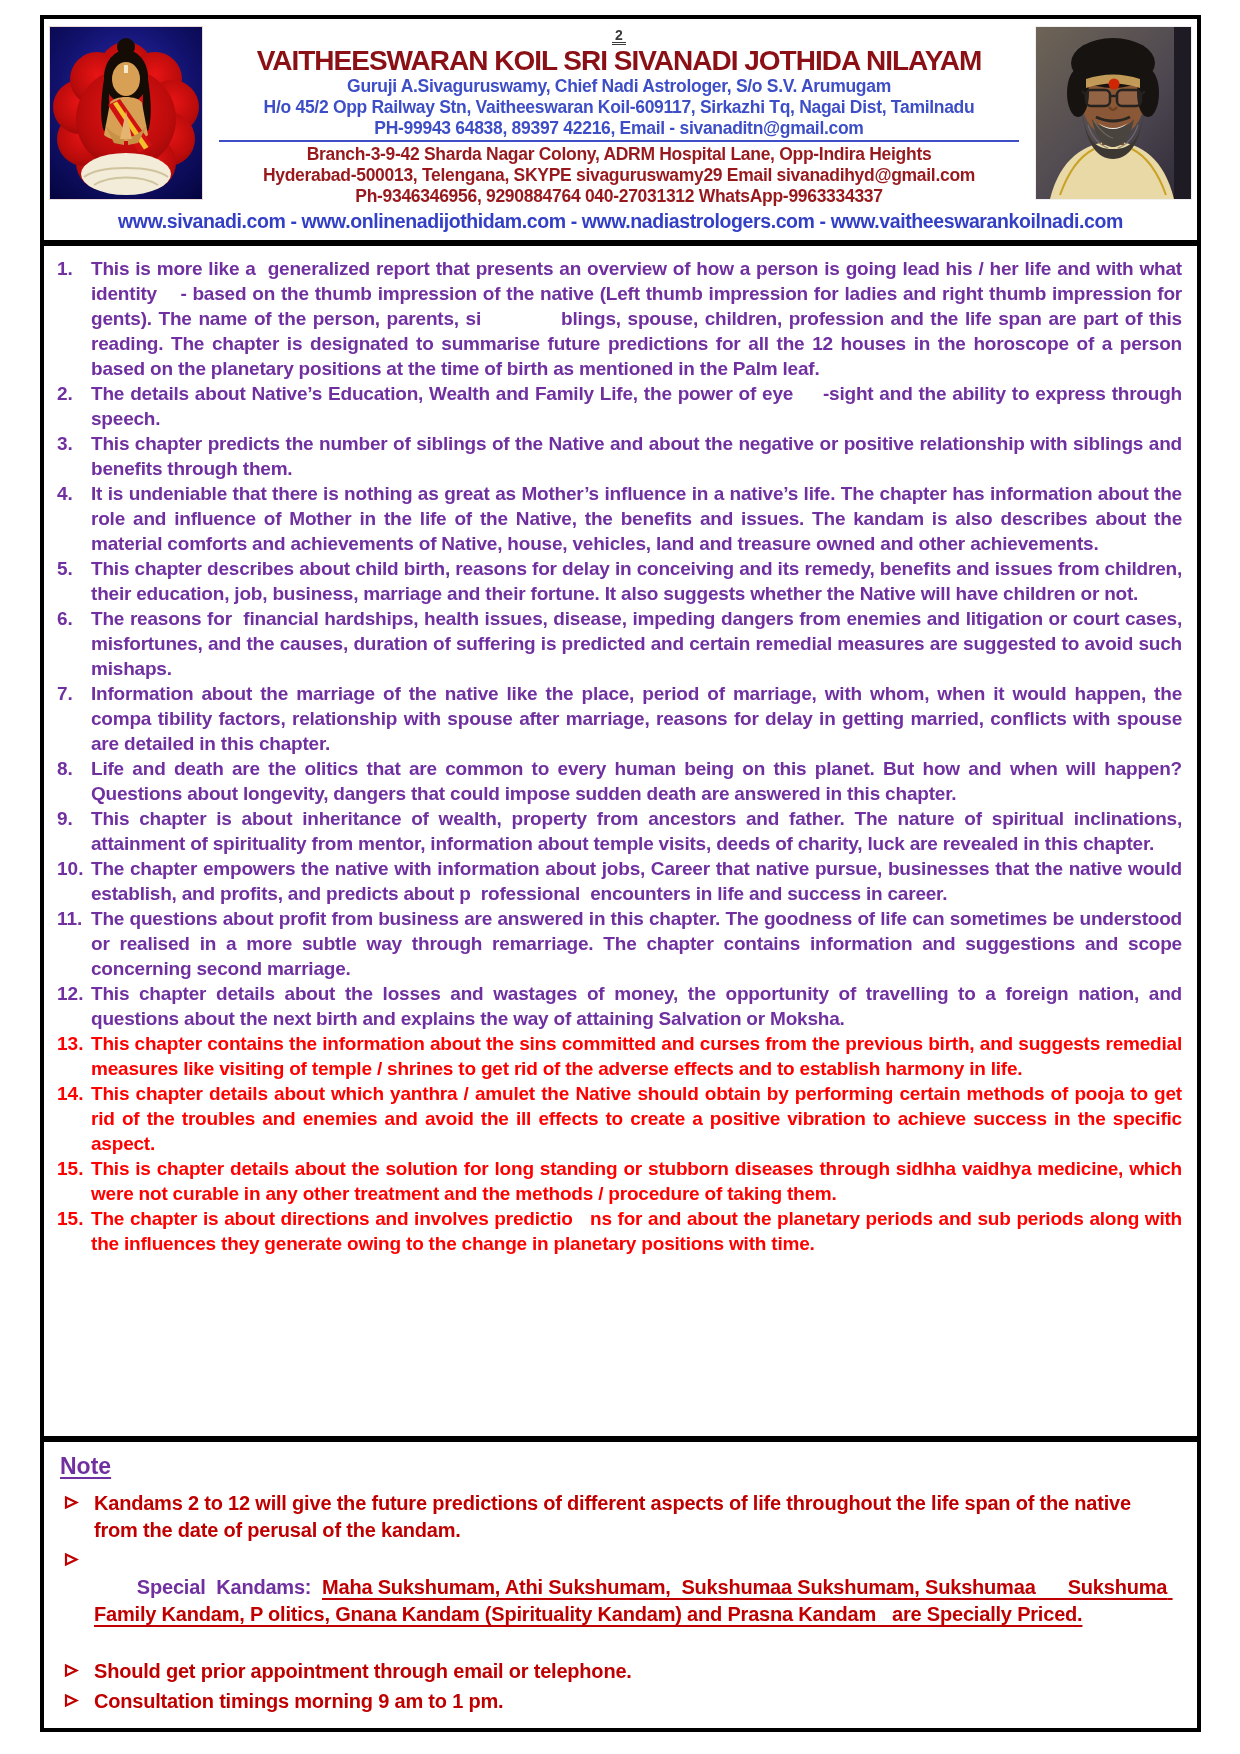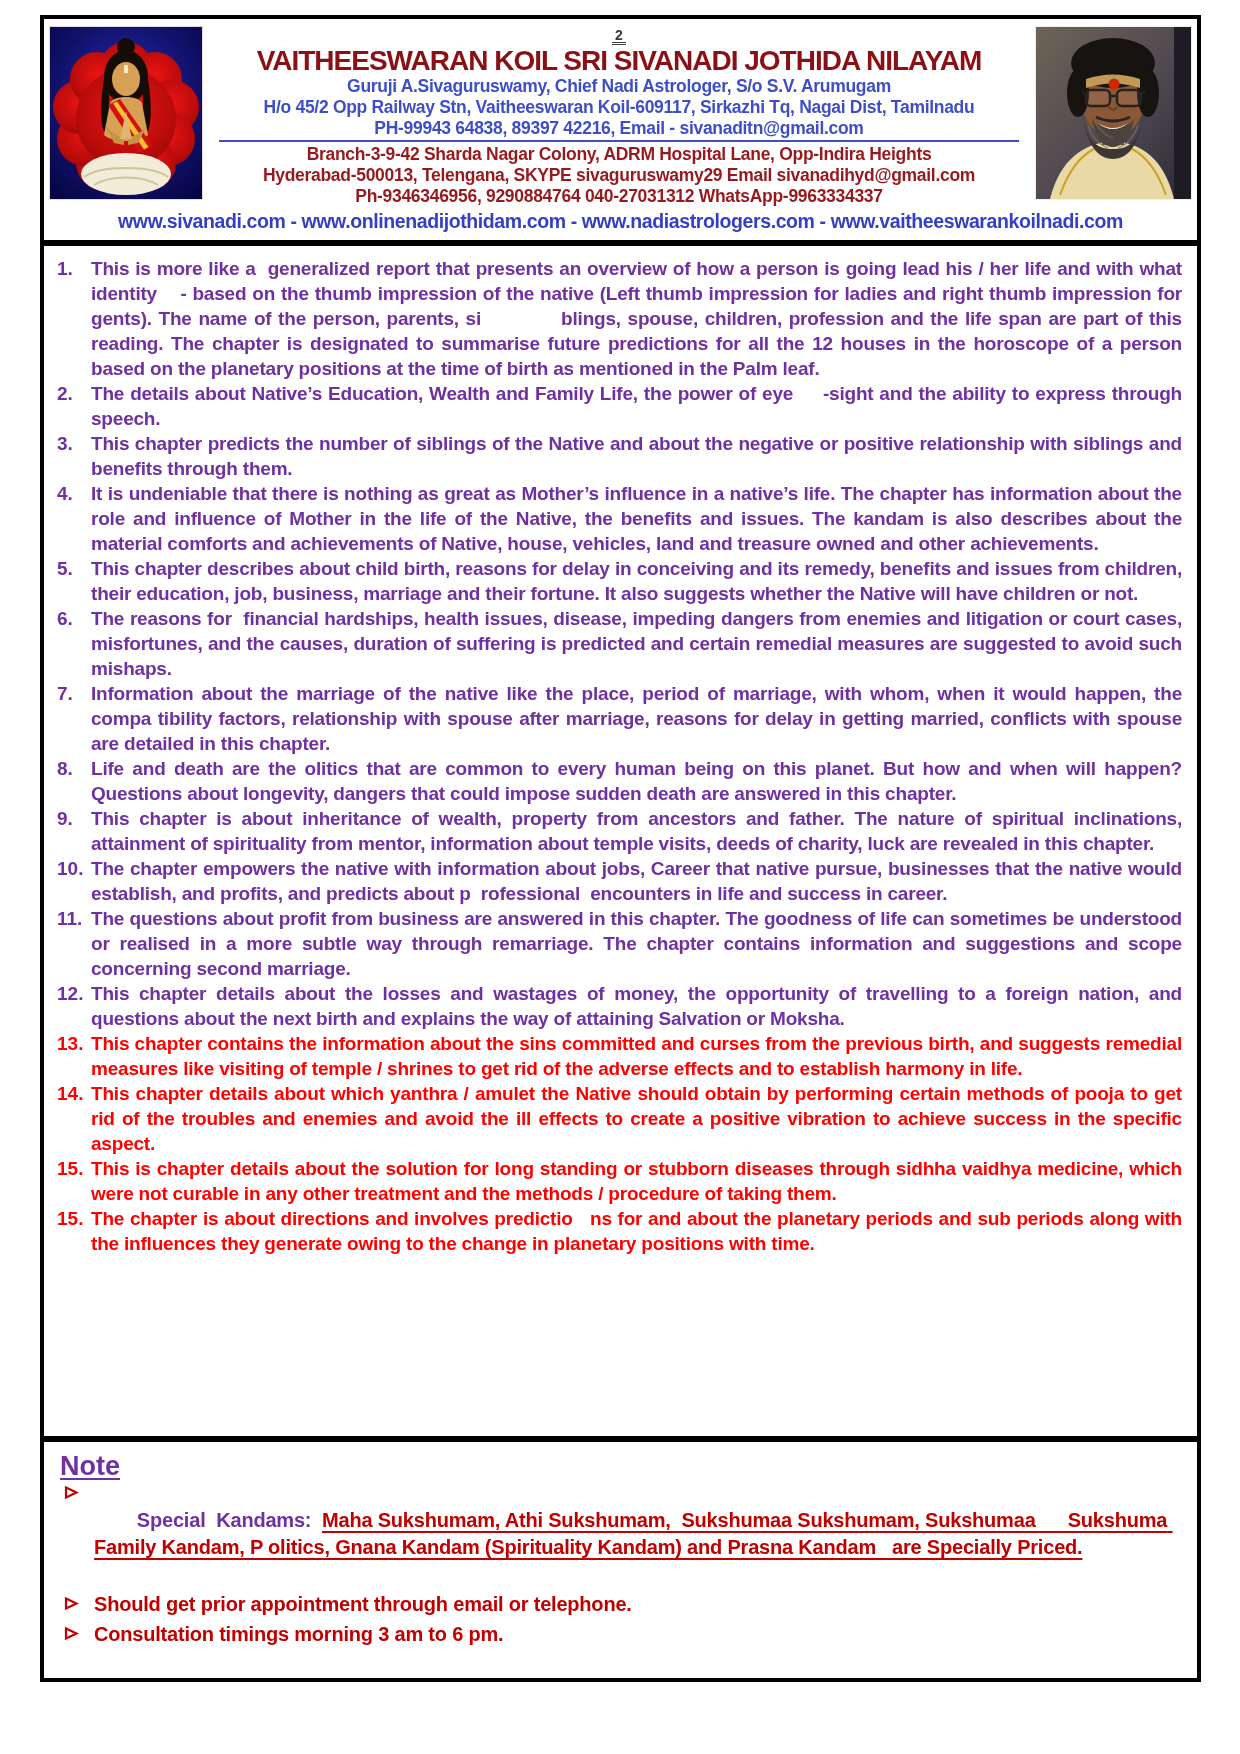--- a/index.html
+++ b/index.html
@@ -42,22 +42,22 @@
   .ch{display:flex;color:var(--purple);}
   .ch.c-red{color:var(--red);}
   .ch .num{flex:0 0 34px;font-weight:bold;font-size:19px;line-height:25px;}
   .ch .txt{
     flex:1;font-weight:bold;font-size:19px;line-height:25px;letter-spacing:-0.2px;
     text-align:justify;white-space:pre-wrap;
   }
   
   .sec-note{box-sizing:border-box;min-height:236px;padding:12px 18px 10px 16px;}
   .note-heading{
-    display:inline-block;color:var(--purple);font-weight:bold;font-size:27px;line-height:24px;
-    text-decoration:underline;text-decoration-thickness:2px;text-underline-offset:3px;margin-bottom:2px;
+    display:inline-block;color:var(--purple);font-weight:bold;font-size:23px;line-height:24px;
+    text-decoration:underline;text-decoration-thickness:2px;text-underline-offset:3px;margin-bottom:12px;
   }
   .nb{display:flex;margin-bottom:3px;color:var(--darkred);}
   .nb .arrow{flex:0 0 30px;padding-top:5px;padding-left:4px;}
   .nb .nb-txt{
     flex:1;font-weight:bold;font-size:20px;line-height:27px;letter-spacing:-0.2px;white-space:pre-wrap;
   }
   .special-label{color:var(--purple);}
   .special-text{
     text-decoration:underline;text-decoration-thickness:2px;text-underline-offset:4px;
   }
@@ -236,20 +236,28 @@
         <span class="num">15.</span>
         <span class="txt">The chapter is about directions and involves predictio   ns for and about the planetary periods and sub periods along with the influences they generate owing to the change in planetary positions with time.</span>
       </div>
   </div>
 
   <div class="sec-note">
     <div>
       <span class="note-heading">Note</span>
     </div>
 
+    <div class="nb">
+      <span class="arrow">
+        <svg width="15" height="15" viewBox="0 0 15 15">
+            <path d="M2 2.5 L12.5 7.5 L2 12.5 Z" fill="#ffffff" stroke="#C00000" stroke-width="2.2" stroke-linejoin="miter"></path>
+          </svg>
+      </span>
+      <span class="nb-txt">Kandams 2 to 12 will give the future predictions of different aspects of life throughout the life span of the native from the date of perusal of the kandam.</span>
+    </div>
 
     <div class="nb">
       <span class="arrow">
         <svg width="15" height="15" viewBox="0 0 15 15">
             <path d="M2 2.5 L12.5 7.5 L2 12.5 Z" fill="#ffffff" stroke="#C00000" stroke-width="2.2" stroke-linejoin="miter"></path>
           </svg>
       </span>
       <span class="nb-txt">
         <span class="special-label">Special  Kandams:  </span><span class="special-text">Maha Sukshumam, Athi Sukshumam,  Sukshumaa Sukshumam, Sukshumaa      Sukshuma Family Kandam, P olitics, Gnana Kandam (Spirituality Kandam) and Prasna Kandam   are Specially Priced.</span>
       </span>
@@ -263,17 +271,17 @@
       </span>
       <span class="nb-txt">Should get prior appointment through email or telephone.</span>
     </div>
 
     <div class="nb">
       <span class="arrow">
         <svg width="15" height="15" viewBox="0 0 15 15">
             <path d="M2 2.5 L12.5 7.5 L2 12.5 Z" fill="#ffffff" stroke="#C00000" stroke-width="2.2" stroke-linejoin="miter"></path>
           </svg>
       </span>
-      <span class="nb-txt">Consultation timings morning 3 am to 6 pm.</span>
+      <span class="nb-txt">Consultation timings morning 9 am to 1 pm.</span>
     </div>
   </div>
 
 </div>
 
 </body></html>

